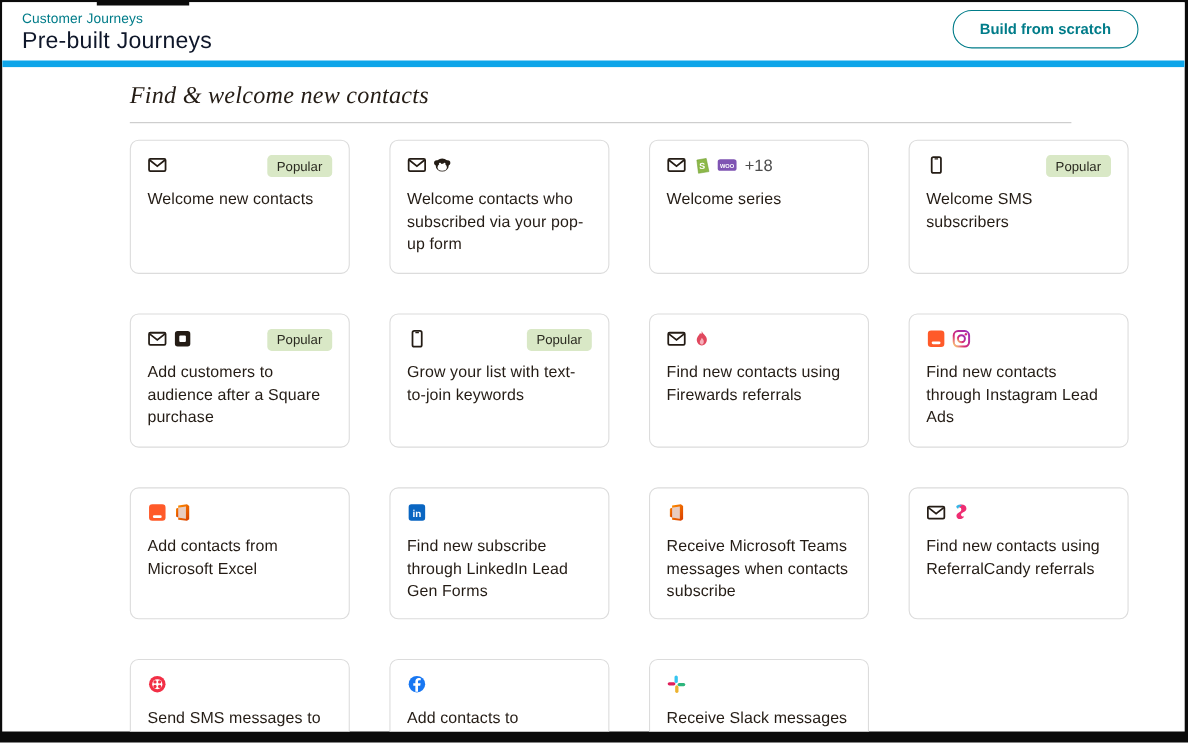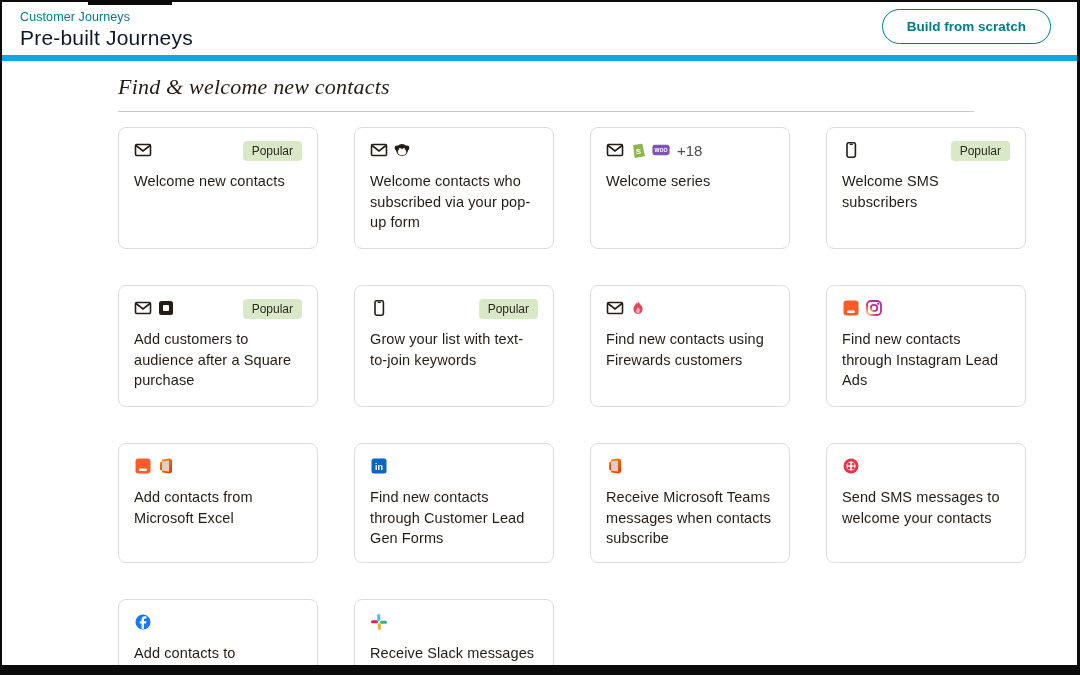--- a/index.html
+++ b/index.html
@@ -5,21 +5,21 @@
   * { margin:0; padding:0; box-sizing:border-box; }
   html,body { width:1080px; height:675px; overflow:hidden; }
   body { background:#0b0b0b; font-family:"Liberation Sans", sans-serif; position:relative; }
   .page { position:absolute; left:2px; top:2px; right:3px; bottom:10px; background:#fff; overflow:hidden; }
   .top-notch { position:absolute; left:88px; top:0; width:84px; height:5px; background:#0b0b0b; z-index:5; }
 
   
   .header { height:59px; background:#fff; border-bottom:6px solid #0ea5e9; position:relative; padding:8px 0 0 18px; }
   .breadcrumb { color:#007c89; font-size:12.5px; font-weight:500; letter-spacing:.1px; cursor:pointer; }
   .page-title { font-family:Liberation Sans, sans-serif; font-size:21px; color:#0f172a; margin-top:2px; letter-spacing:.2px; }
-  .build-btn { position:absolute; right:26px; top:7px; height:35px; padding:0 24px; border:1px solid #007c89; border-radius:18px; background:#fff; color:#007c89; font-size:13.5px; font-weight:700; font-family:"Liberation Sans", sans-serif; cursor:pointer; }
+  .build-btn { position:absolute; right:42px; top:7px; height:35px; padding:0 24px; border:1px solid #007c89; border-radius:18px; background:#fff; color:#007c89; font-size:13.5px; font-weight:700; font-family:"Liberation Sans", sans-serif; cursor:pointer; }
 
   
   .content { padding-left:116px; padding-right:103px; }
   .section-title { font-family:"Liberation Serif", serif; font-size:22px; color:#241c15; padding-top:13px; letter-spacing:.2px;font-style:italic; }
   .section-rule { border:none; border-top:1px solid #c9c9c9; margin-top:11px; }
 
   
   .grid { margin-top:15px; display:grid; grid-template-columns:repeat(4, 200px); grid-template-rows:122px 122px 120px 110px; column-gap:20px; row-gap:20px;gap:36px; }
   .card { background:#fff; border:1px solid #dcdcdc; border-radius:8px; padding:13px 15px; cursor:pointer; position:relative; }
   .card-top { display:flex; align-items:flex-start; justify-content:space-between; height:22px; }
@@ -169,21 +169,21 @@
                 </svg>
               </span>
               <span class="icn">
                 <svg width="18" height="18" viewBox="0 0 18 18">
                   <path d="M9 2 C10 5 13 6 13.5 9 C14 12 12 15 9 15 C6 15 4 12 4.5 9 C5 6.5 7 5.5 7.5 3.5 C8 5 9 5.5 9 2 Z" fill="#e0485e"></path>
                   <path d="M9 8 C10 9.5 11 10 10.8 12 C10.6 13.6 9.8 14.3 9 14.3 C8.2 14.3 7.2 13.5 7.2 12 C7.2 10.5 8.5 9.5 9 8 Z" fill="#f7b0ba"></path>
                 </svg>
               </span>
             </span>
           </div>
-          <div class="card-title">Find new contacts using Firewards customers</div>
+          <div class="card-title">Find new contacts using Firewards referrals</div>
         </div>
       <div class="card">
           <div class="card-top">
             <span class="icon-row">
               <span class="icn">
                 <svg width="18" height="18" viewBox="0 0 18 18">
                   <rect x="1.5" y="1.5" width="15" height="15" rx="3" fill="#ff5a29"></rect>
                   <rect x="5" y="11.5" width="8" height="2.4" rx="1.2" fill="#fff"></rect>
                 </svg>
               </span>
@@ -235,21 +235,21 @@
           <div class="card-top">
             <span class="icon-row">
               <span class="icn">
                 <svg width="18" height="18" viewBox="0 0 18 18">
                   <rect x="1.5" y="1.5" width="15" height="15" rx="2.5" fill="#0a66c2"></rect>
                   <text x="9" y="13" font-size="9" font-weight="bold" fill="#fff" text-anchor="middle" font-family="Liberation Sans,sans-serif">in</text>
                 </svg>
               </span>
             </span>
           </div>
-          <div class="card-title">Find new contacts through Customer Lead Gen Forms</div>
+          <div class="card-title">Find new subscribe through LinkedIn Lead Gen Forms</div>
         </div>
       <div class="card">
           <div class="card-top">
             <span class="icon-row">
               <span class="icn">
                 <svg width="18" height="18" viewBox="0 0 18 18">
                   <defs>
                     <linearGradient id="of" x1="0" y1="0" x2="1" y2="1">
                       <stop offset="0" stop-color="#ff8f00"></stop>
                       <stop offset="1" stop-color="#d83b01"></stop>
@@ -262,20 +262,39 @@
               </span>
             </span>
           </div>
           <div class="card-title">Receive Microsoft Teams messages when contacts subscribe</div>
         </div>
       <div class="card">
           <div class="card-top">
             <span class="icon-row">
               <span class="icn">
                 <svg width="18" height="18" viewBox="0 0 18 18">
+                  <rect x="1.5" y="3.5" width="15" height="11" rx="1.2" fill="none" stroke="#241c15" stroke-width="1.6"></rect>
+                  <path d="M2 4.5 L9 10 L16 4.5" fill="none" stroke="#241c15" stroke-width="1.6"></path>
+                </svg>
+              </span>
+              <span class="icn">
+                <svg width="18" height="18" viewBox="0 0 18 18">
+                  <path d="M7 2 C11 1 14 3 13.5 6 C13 8.5 10 8.5 9 10 C8 11.5 9.5 13 11.5 12.5 C9.5 16 4.5 15.5 4.5 12 C4.5 9.5 7.5 9 8.5 7.5 C9.5 6 8.5 4 7 4.5 Z" fill="#ef2d72"></path>
+                  <path d="M4.5 3 C6 1.5 8.5 1.5 9.5 2.6 C8 3 6.5 4 6 5.5 C4.8 5 4 4 4.5 3 Z" fill="#35b5e5"></path>
+                </svg>
+              </span>
+            </span>
+          </div>
+          <div class="card-title">Find new contacts using ReferralCandy referrals</div>
+        </div>
+      <div class="card">
+          <div class="card-top">
+            <span class="icon-row">
+              <span class="icn">
+                <svg width="18" height="18" viewBox="0 0 18 18">
                   <circle cx="9" cy="9" r="7.5" fill="#f22f46"></circle>
                   <circle cx="9" cy="9" r="4.6" fill="#fff"></circle>
                   <circle cx="6.9" cy="6.9" r="1.5" fill="#f22f46"></circle>
                   <circle cx="11.1" cy="6.9" r="1.5" fill="#f22f46"></circle>
                   <circle cx="6.9" cy="11.1" r="1.5" fill="#f22f46"></circle>
                   <circle cx="11.1" cy="11.1" r="1.5" fill="#f22f46"></circle>
                 </svg>
               </span>
             </span>
           </div>

